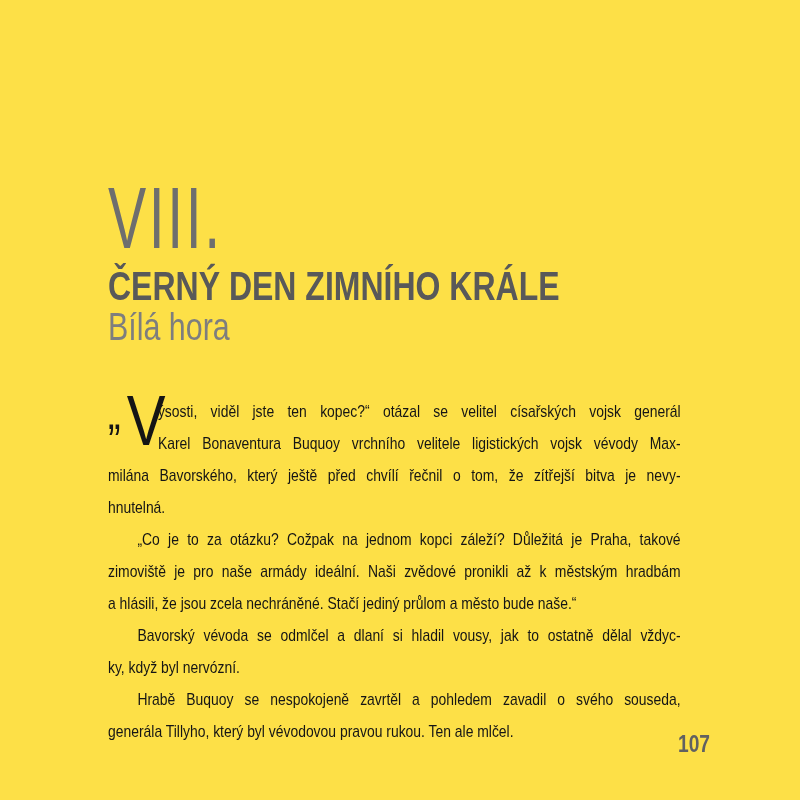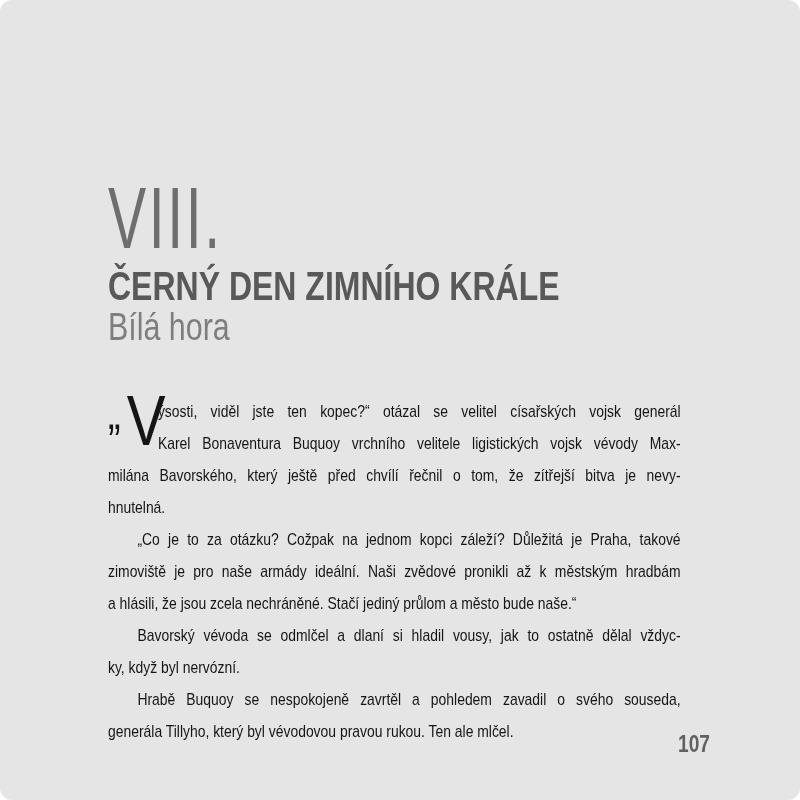--- a/index.html
+++ b/index.html
@@ -4,24 +4,23 @@
 <style>
   html, body {
     margin: 0;
     padding: 0;
     background: #ffffff;
   }
   .page {
     position: relative;
     width: 800px;
     height: 800px;
-    background: #e5e5e5;
+    background: #fde047;
     overflow: hidden;
     font-family: "Liberation Sans", "DejaVu Sans", sans-serif;
-    border-radius: 12px;
   }
   .content {
     padding: 174px 0 0 108px;
   }
   .chapter-number {
     font-size: 88px;
     line-height: 88px;
     font-weight: normal;
     color: #6e6e6e;
     letter-spacing: 4px;

